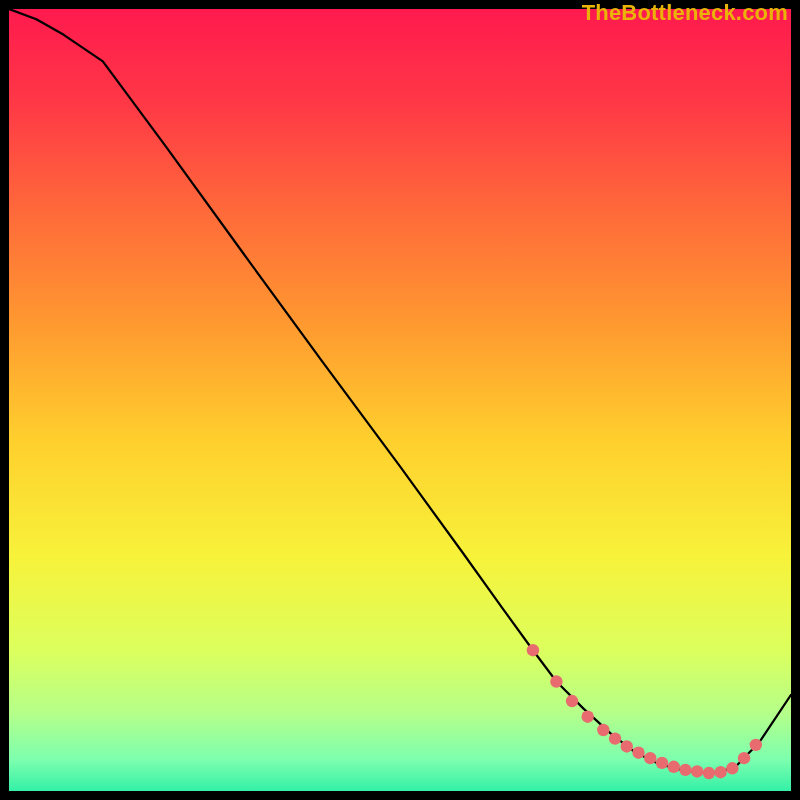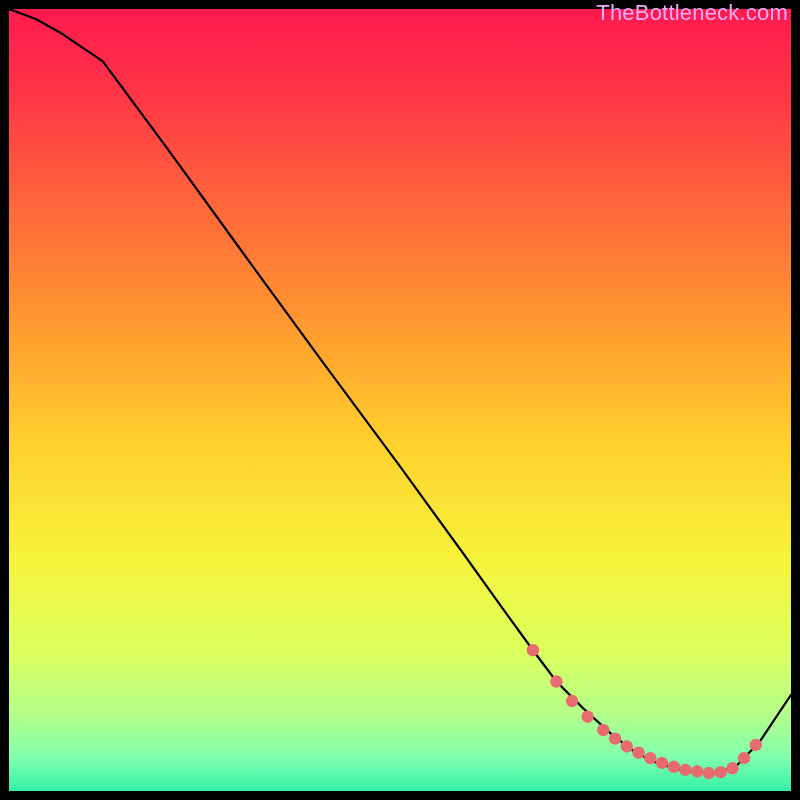--- a/index.html
+++ b/index.html
@@ -26,24 +26,24 @@
   }
   .plot svg {
     display: block;
     width: 100%;
     height: 100%;
   }
   .watermark {
     position: absolute;
     top: 0;
     right: 12px;
-    color: #f0abfc;
+    color: #eab308;
     font-size: 22px;
     letter-spacing: 0.2px;
-    font-weight: 400;
+    font-weight: 700;
     user-select: none;
     margin-left: 37px;
   }
 </style>
 </head>
 <body>
 
 <div class="frame">
   <div class="plot">
     <svg viewBox="0 0 782 782" preserveAspectRatio="none">

